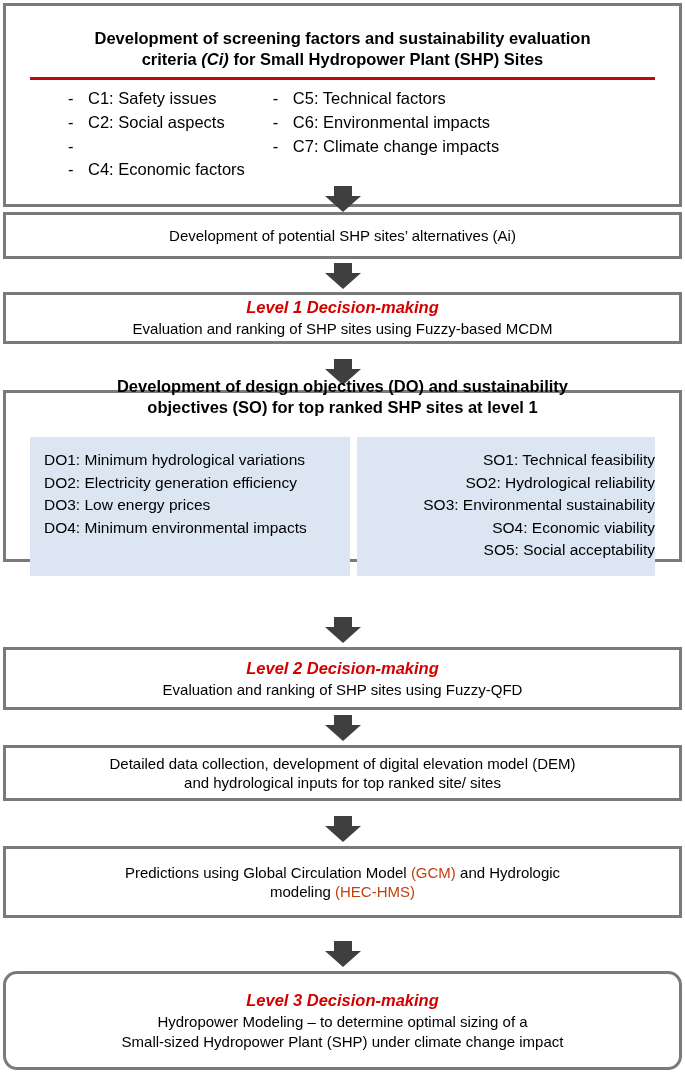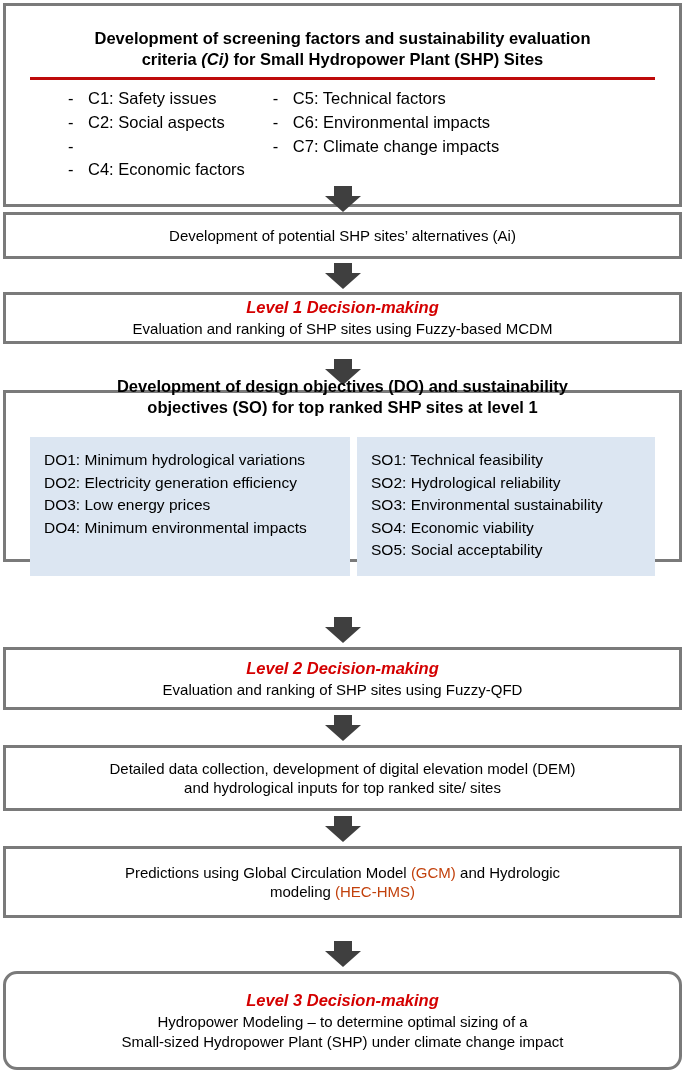--- a/index.html
+++ b/index.html
@@ -102,21 +102,21 @@
     padding: 0 24px;
     margin-top: 8px;
     justify-content: space-between;
   }
   .obj-panel {
     background: #DCE6F2;
     padding: 12px 0 14px 14px;
     box-sizing: border-box;
   }
   .obj-panel.left { width: 320px; }
-  .obj-panel.right { width: 298px; }
+  .obj-panel.right { width: 298px; text-align: right; }
   .obj-item {
     font-size: 15.5px;
     line-height: 1.45;
     white-space: nowrap;
   }
 </style>
 </head>
 <body>
 
 <div id="flowchart">
@@ -224,21 +224,21 @@
     <div class="level-head">Level 2 Decision-making</div>
     <div class="body-text">Evaluation and ranking of SHP sites using Fuzzy-QFD</div>
   </div>
 
   <div class="arrow" style="top:715px;">
     <svg width="40" height="26" viewBox="0 0 40 26">
         <polygon points="11,0 29,0 29,10 38,10 20,26 2,10 11,10" fill="#3f3f3f"></polygon>
       </svg>
   </div>
 
-  <div class="box" style="top:745px; height:66px;">
+  <div class="box" style="top:745px; height:56px;">
     <div class="body-text">
       <span>Detailed data collection, development of digital elevation model (DEM)</span><br>
       <span>and hydrological inputs for top ranked site/ sites</span>
     </div>
   </div>
 
   <div class="arrow" style="top:816px;">
     <svg width="40" height="26" viewBox="0 0 40 26">
         <polygon points="11,0 29,0 29,10 38,10 20,26 2,10 11,10" fill="#3f3f3f"></polygon>
       </svg>

